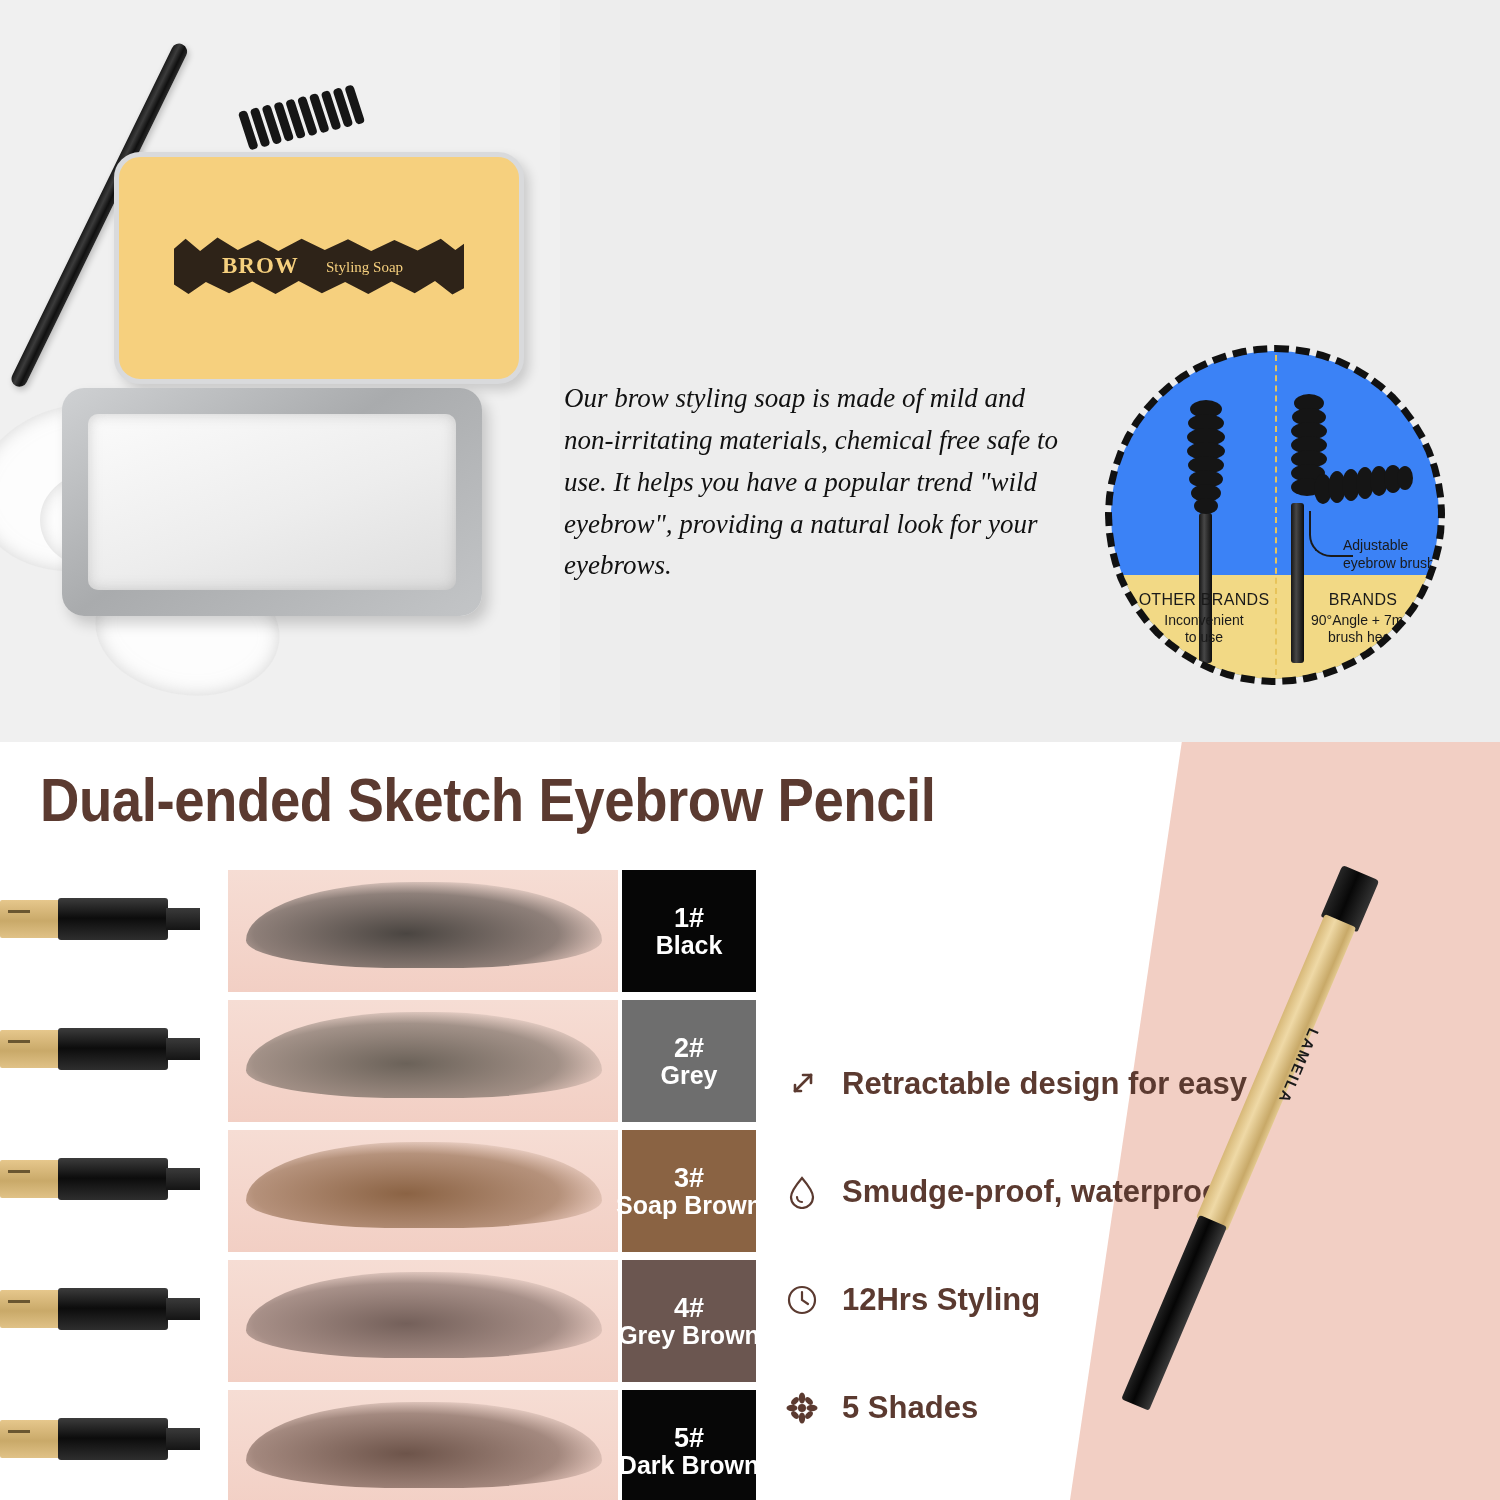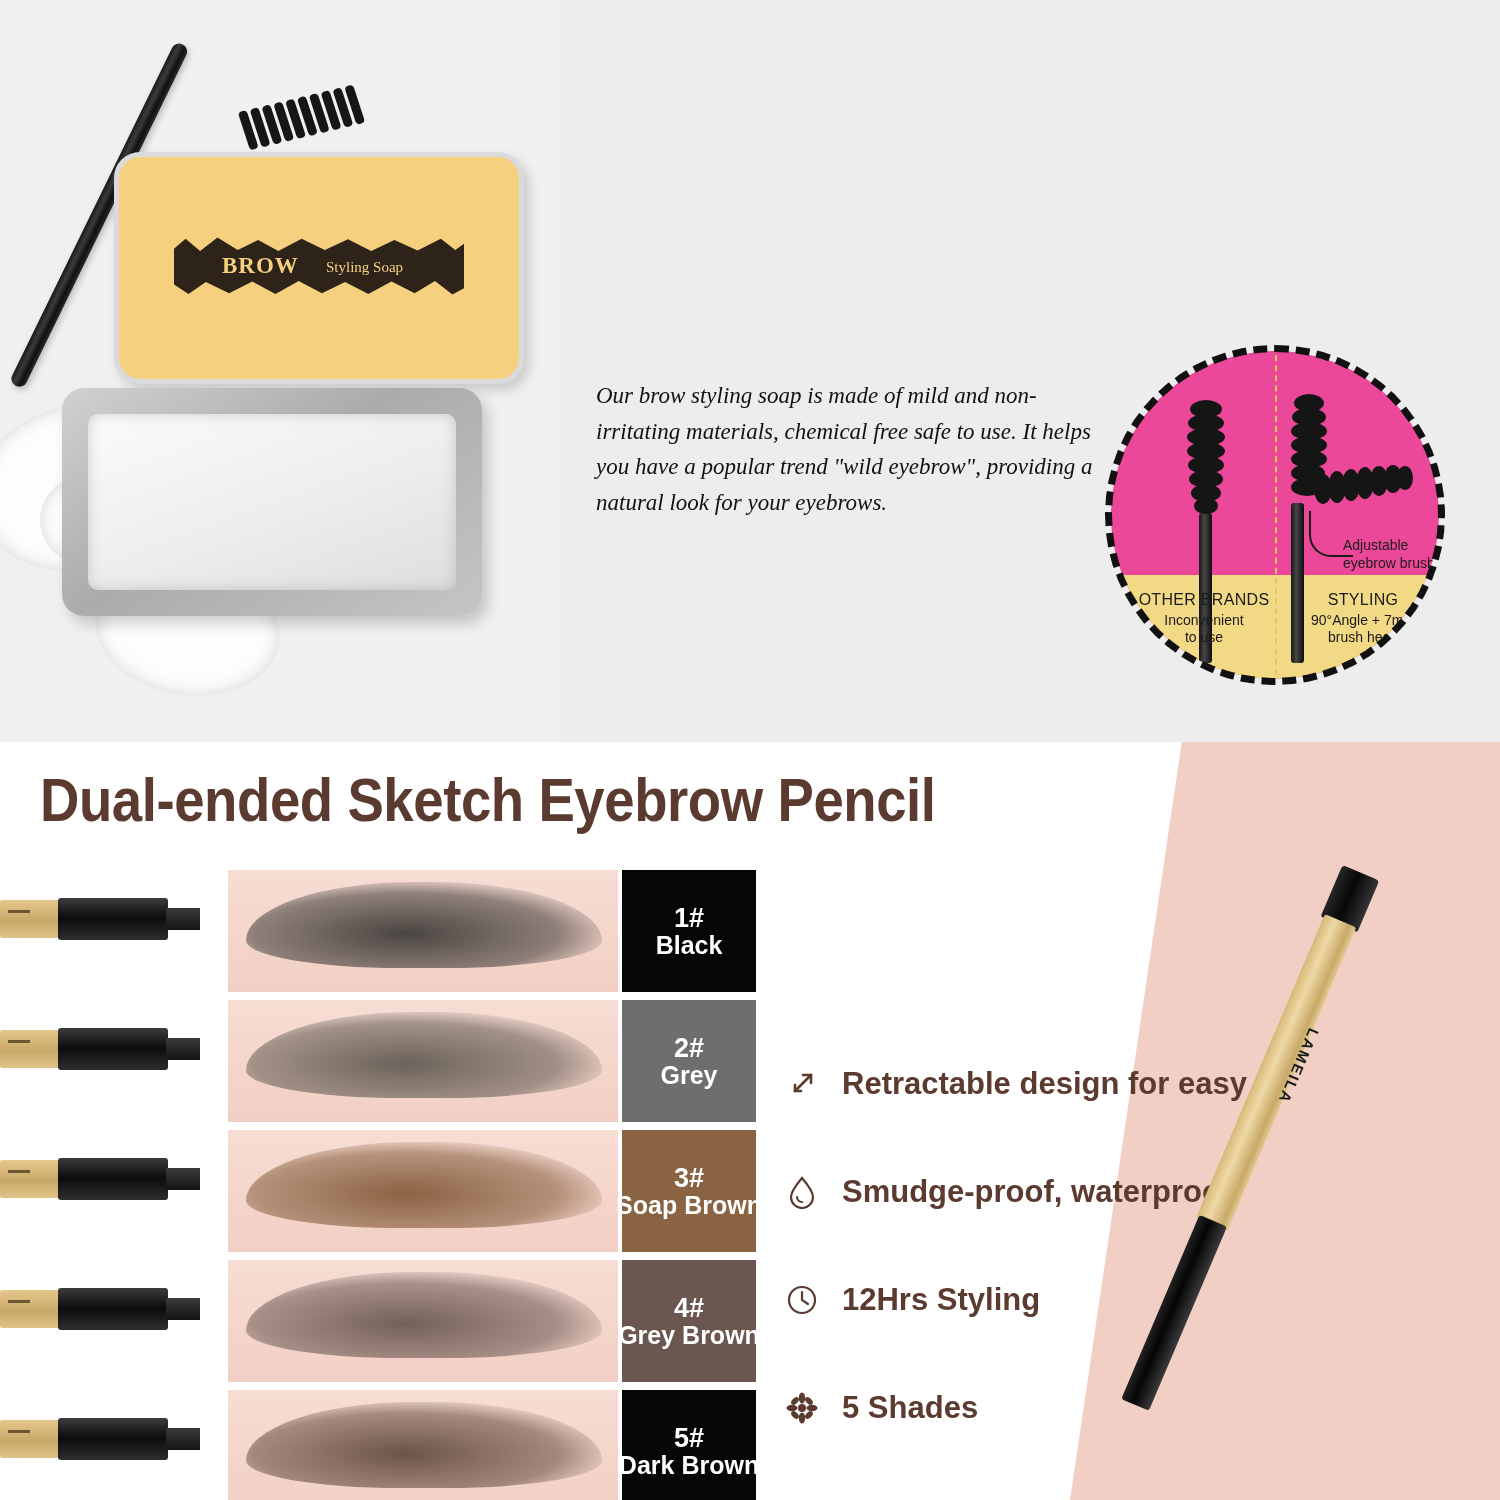--- a/index.html
+++ b/index.html
@@ -49,27 +49,27 @@
              transform:scaleX(.82);transform-origin:left center;letter-spacing:-1px;}
   .h-sub{font-size:70px;line-height:.95;font-weight:bold;color:#f5a310;margin-top:8px;
          font-family:"Liberation Sans Narrow","Liberation Sans",sans-serif;
          transform:scaleX(.80);transform-origin:left center;letter-spacing:-1px;}
   .bullets{display:flex;gap:52px;margin-top:20px;transform:scaleX(.88);transform-origin:left center;}
   .bullet{display:flex;align-items:center;gap:9px;color:#969696;font-size:42px;font-weight:bold;
           font-family:"Liberation Sans Narrow","Liberation Sans",sans-serif;}
   .bdot{width:11px;height:11px;border-radius:50%;background:#969696;flex:0 0 auto;}
 
   
-  .desc{position:absolute;left:596px;top:378px;width:500px;font-family:"Liberation Serif",serif;
-        font-style:italic;font-size:23px;line-height:1.55;color:#111;}
+  .desc{position:absolute;left:564px;top:378px;width:500px;font-family:"Liberation Serif",serif;
+        font-style:italic;font-size:27px;line-height:1.55;color:#111;}
 
   
   .cmp{position:absolute;left:1105px;top:345px;width:340px;height:340px;}
   .cmp-dash{position:absolute;inset:0;border-radius:50%;border:7px dashed #111;box-sizing:border-box;}
-  .cmp-clip{position:absolute;inset:6px;border-radius:50%;overflow:hidden;background:#ec4899;}
+  .cmp-clip{position:absolute;inset:6px;border-radius:50%;overflow:hidden;background:#3b82f6;}
   .cmp-yellow{position:absolute;left:0;right:0;bottom:0;height:104px;background:#f2d985;}
   .cmp-divider{position:absolute;left:50%;top:4px;bottom:4px;width:0;border-left:2px dashed #e8c45a;}
   .hb-handle{position:absolute;width:13px;background:linear-gradient(90deg,#151515,#474747 40%,#0d0d0d);border-radius:3px;}
   .cmp-lbl{position:absolute;text-align:center;font-family:"Liberation Sans",sans-serif;color:#1a1a1a;}
   .cmp-lbl .t1{font-size:16px;letter-spacing:.3px;}
   .cmp-lbl .t2{font-size:14px;line-height:1.2;margin-top:3px;}
   .adj-note{position:absolute;left:232px;top:186px;width:110px;font-size:14px;line-height:1.25;color:#1a1a1a;}
   .adj-hook{position:absolute;left:198px;top:160px;width:42px;height:44px;
             border-left:2px solid #1a1a1a;border-bottom:2px solid #1a1a1a;border-radius:0 0 0 22px;}
 
@@ -206,21 +206,21 @@
           <span style="white-space:pre-line">Adjustable
 eyebrow brush</span>
         </div>
 
         <div class="cmp-lbl" style="left:18px;top:240px;width:150px;">
           <div class="t1">OTHER BRANDS</div>
           <div class="t2" style="white-space:pre-line">Inconvenient
 to use</div>
         </div>
         <div class="cmp-lbl" style="left:172px;top:240px;width:160px;">
-          <div class="t1">STYLING</div>
+          <div class="t1">BRANDS</div>
           <div class="t2" style="white-space:pre-line">90°Angle + 7mm
 brush head</div>
         </div>
       </div>
       <div class="cmp-dash"></div>
     </div>
   </div>
 
   <div class="bottom">
     <div class="pink"></div>

